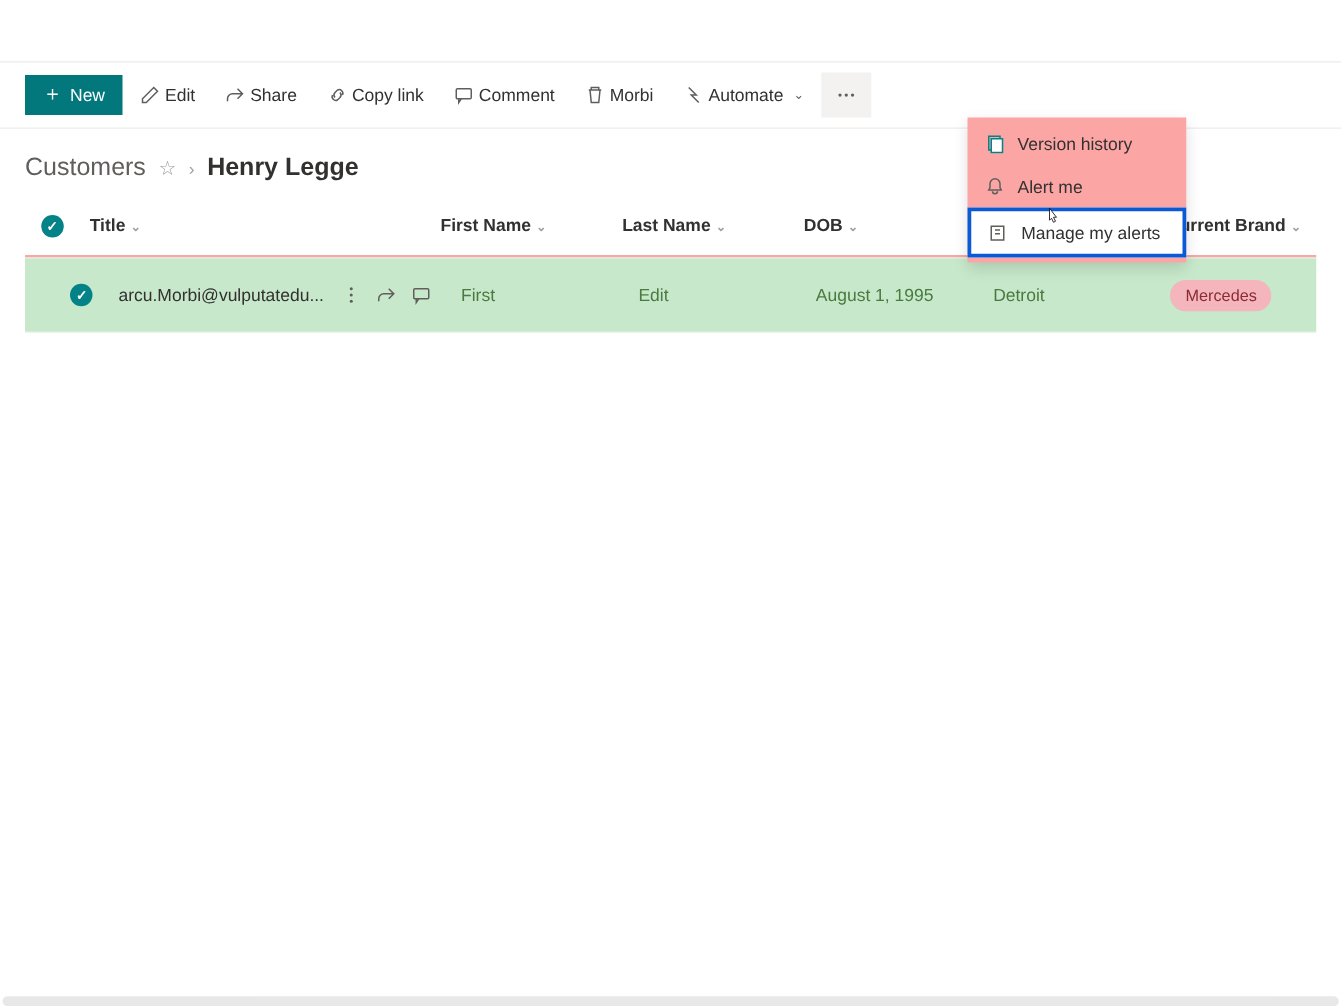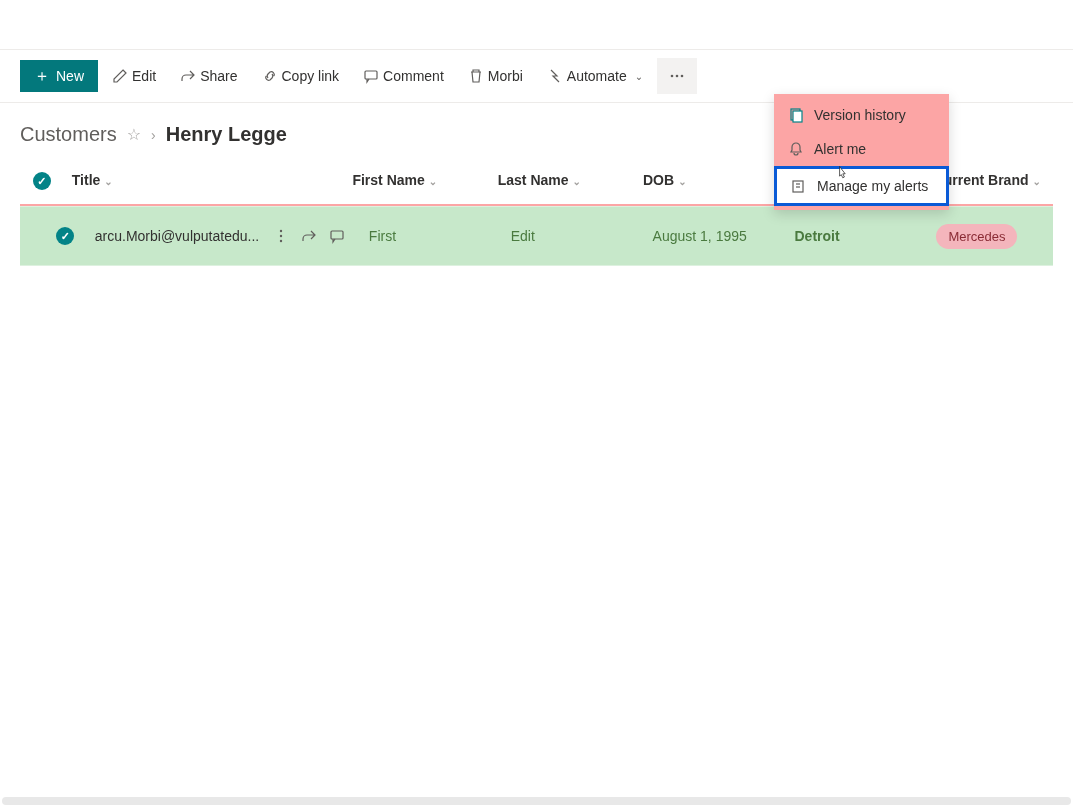--- a/index.html
+++ b/index.html
@@ -25,21 +25,21 @@
     .breadcrumb .arrow { color: #a19f9d; font-size: 14px; }
     .breadcrumb .item-name { font-weight: 700; text-align: center; }
     
     .table { padding: 0 20px; }
     .thead { display: flex; align-items: flex-start; padding: 14px 0; font-size: 14px; color: #323130; font-weight: 700; border-bottom: 2px solid #fca5a5; }
     .col-check { width: 44px; display: flex; justify-content: center; }
     .col-title { width: 290px; padding-left: 8px; }
     .col-fname { width: 146px; }
     .col-lname { width: 146px; }
     .col-dob { width: 146px; }
-    .col-city { width: 146px; font-weight: bold; }
+    .col-city { width: 146px; }
     .col-brand { width: 120px; }
     .thead .chev2 { font-size: 10px; color: #a19f9d; margin-left: 4px; }
     
     .trow { display: flex; align-items: center; min-height: 60px; font-size: 14px; background: #c7e8ca; border-top: 1px solid rgba(255,255,255,0.4); border-bottom: 1px solid rgba(255,255,255,0.4); padding-left: 24px; }
     .trow .cell-title { display: flex; align-items: center; gap: 14px; color: #323130; }
     .title-text { max-width: 170px; overflow: hidden; white-space: nowrap; text-overflow: ellipsis; }
     .row-actions { display: flex; gap: 12px; color: #605e5c; }
     .row-actions svg { width: 16px; height: 16px; cursor: pointer; }
     .greenish { color: #4a7a3f; }
     .badge { background: #f4b5bc; color: #8a2b35; padding: 5px 12px; border-radius: 14px; font-size: 13px; display: inline-block; text-align: right; }

